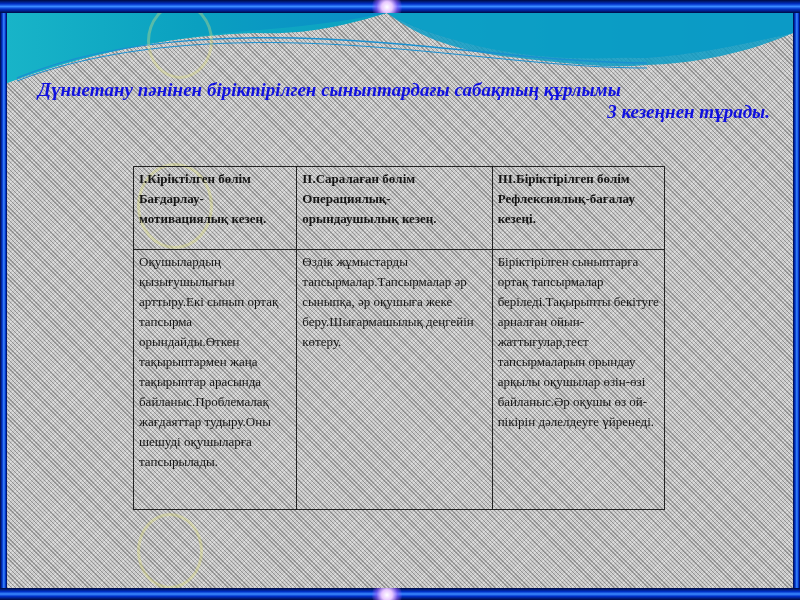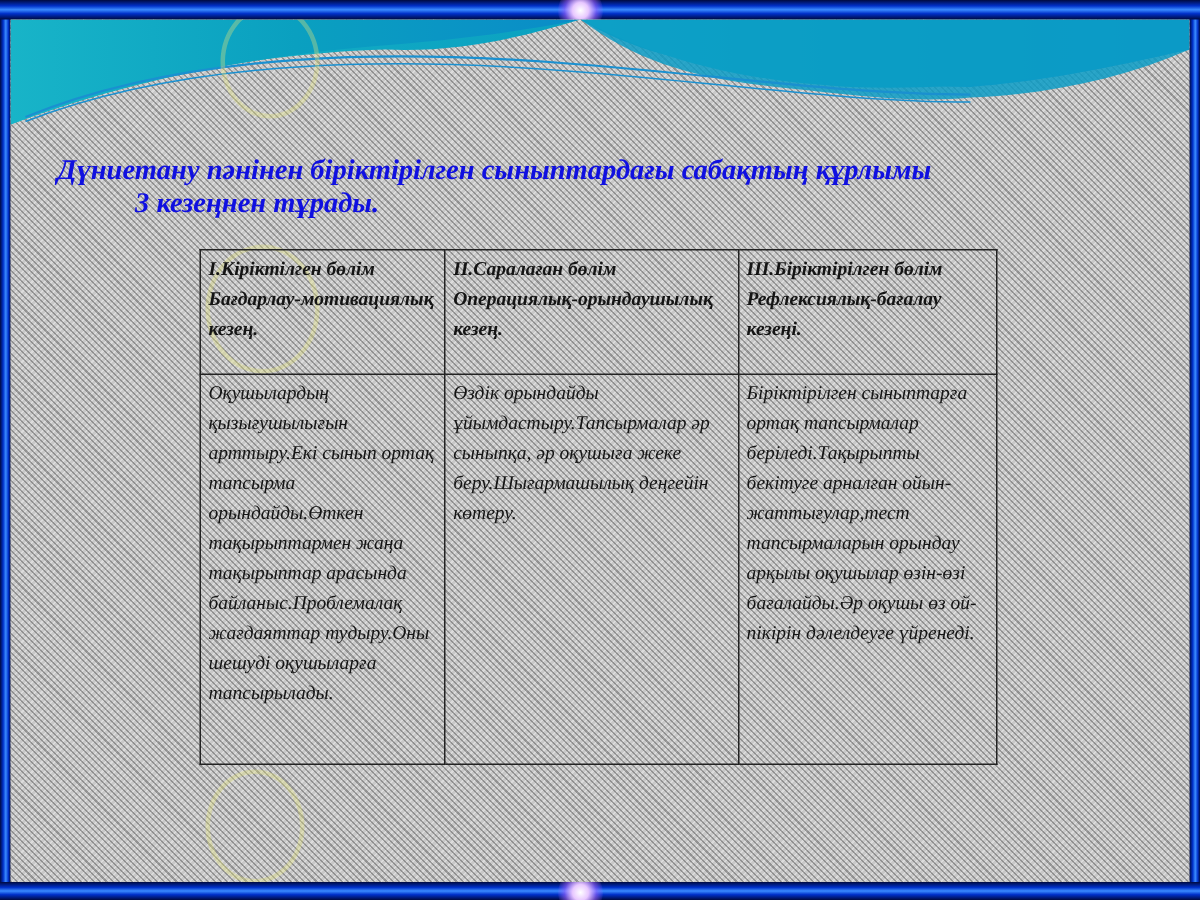--- a/index.html
+++ b/index.html
@@ -44,34 +44,32 @@
   }
   .wm-text {
     position: absolute; font-family: "DejaVu Sans", sans-serif; font-size: 70px; font-weight: bold;
     color: rgba(255,255,255,0.25); transform: rotate(-60deg);
   }
 
   .title {
     position: absolute; left: 30px; top: 79px; width: 740px;
     color: #1010e0; font-style: italic; font-weight: bold; font-size: 19px;
     line-height: 22px;
-    margin-top: 24px;
   }
   .title .line1 { display: block; padding-left: 8px; white-space: nowrap; }
-  .title .line2 { display: block; text-align: left; padding-left: 60px; }
+  .title .line2 { display: block; text-align: right; padding-left: 60px; }
 
   table.stages {
     position: absolute; left: 133px; top: 166px; width: 532px;
     border-collapse: collapse;
     font-size: 13px; line-height: 20px; color: #141414;
   }
   table.stages td, table.stages th {
     border: 1px solid #222; vertical-align: top; text-align: left;
     padding: 2px 5px 2px 5px;
-    font-style: italic;
   }
   table.stages th { font-weight: bold; height: 78px; }
   table.stages td { height: 255px; }
   .c1 { width: 154px; } .c2 { width: 187px; margin-left: 12px; } .c3 { width: 165px; }
 </style>
 </head>
 <body>
 
 <div class="frame-top"></div>
 <div class="frame-left"></div>
@@ -109,17 +107,17 @@
 
 <table class="stages">
   <tbody>
       <tr>
     <th class="c1">І.Кіріктілген бөлім Бағдарлау-мотивациялық кезең.</th>
     <th class="c2">ІІ.Саралаған бөлім Операциялық-орындаушылық кезең.</th>
     <th class="c3">ІІІ.Біріктірілген бөлім Рефлексиялық-бағалау кезеңі.</th>
   </tr>
   <tr>
     <td>Оқушылардың қызығушылығын арттыру.Екі сынып ортақ  тапсырма орындайды.Өткен тақырыптармен жаңа тақырыптар арасында байланыс.Проблемалақ жағдаяттар тудыру.Оны шешуді оқушыларға тапсырылады.</td>
-    <td>Өздік орындайды ұйымдастыру.Тапсырмалар әр сыныпқа, әр оқушыға жеке беру.Шығармашылық деңгейін көтеру.</td>
-    <td>Біріктірілген сыныптарға ортақ тапсырмалар беріледі.Тақырыпты бекітуге арналған ойын-жаттығулар,тест тапсырмаларын орындау арқылы оқушылар өзін-өзі бағалайды.Әр оқушы өз ой-пікірін дәлелдеуге үйренеді.</td>
+    <td>Өздік жұмыстарды тапсырмалар.Тапсырмалар әр сыныпқа, әр оқушыға жеке беру.Шығармашылық деңгейін көтеру.</td>
+    <td>Біріктірілген сыныптарға ортақ тапсырмалар беріледі.Тақырыпты бекітуге арналған ойын-жаттығулар,тест тапсырмаларын орындау арқылы оқушылар өзін-өзі байланыс.Әр оқушы өз ой-пікірін дәлелдеуге үйренеді.</td>
   </tr>
 </tbody>
   </table>
 
 </body></html>

